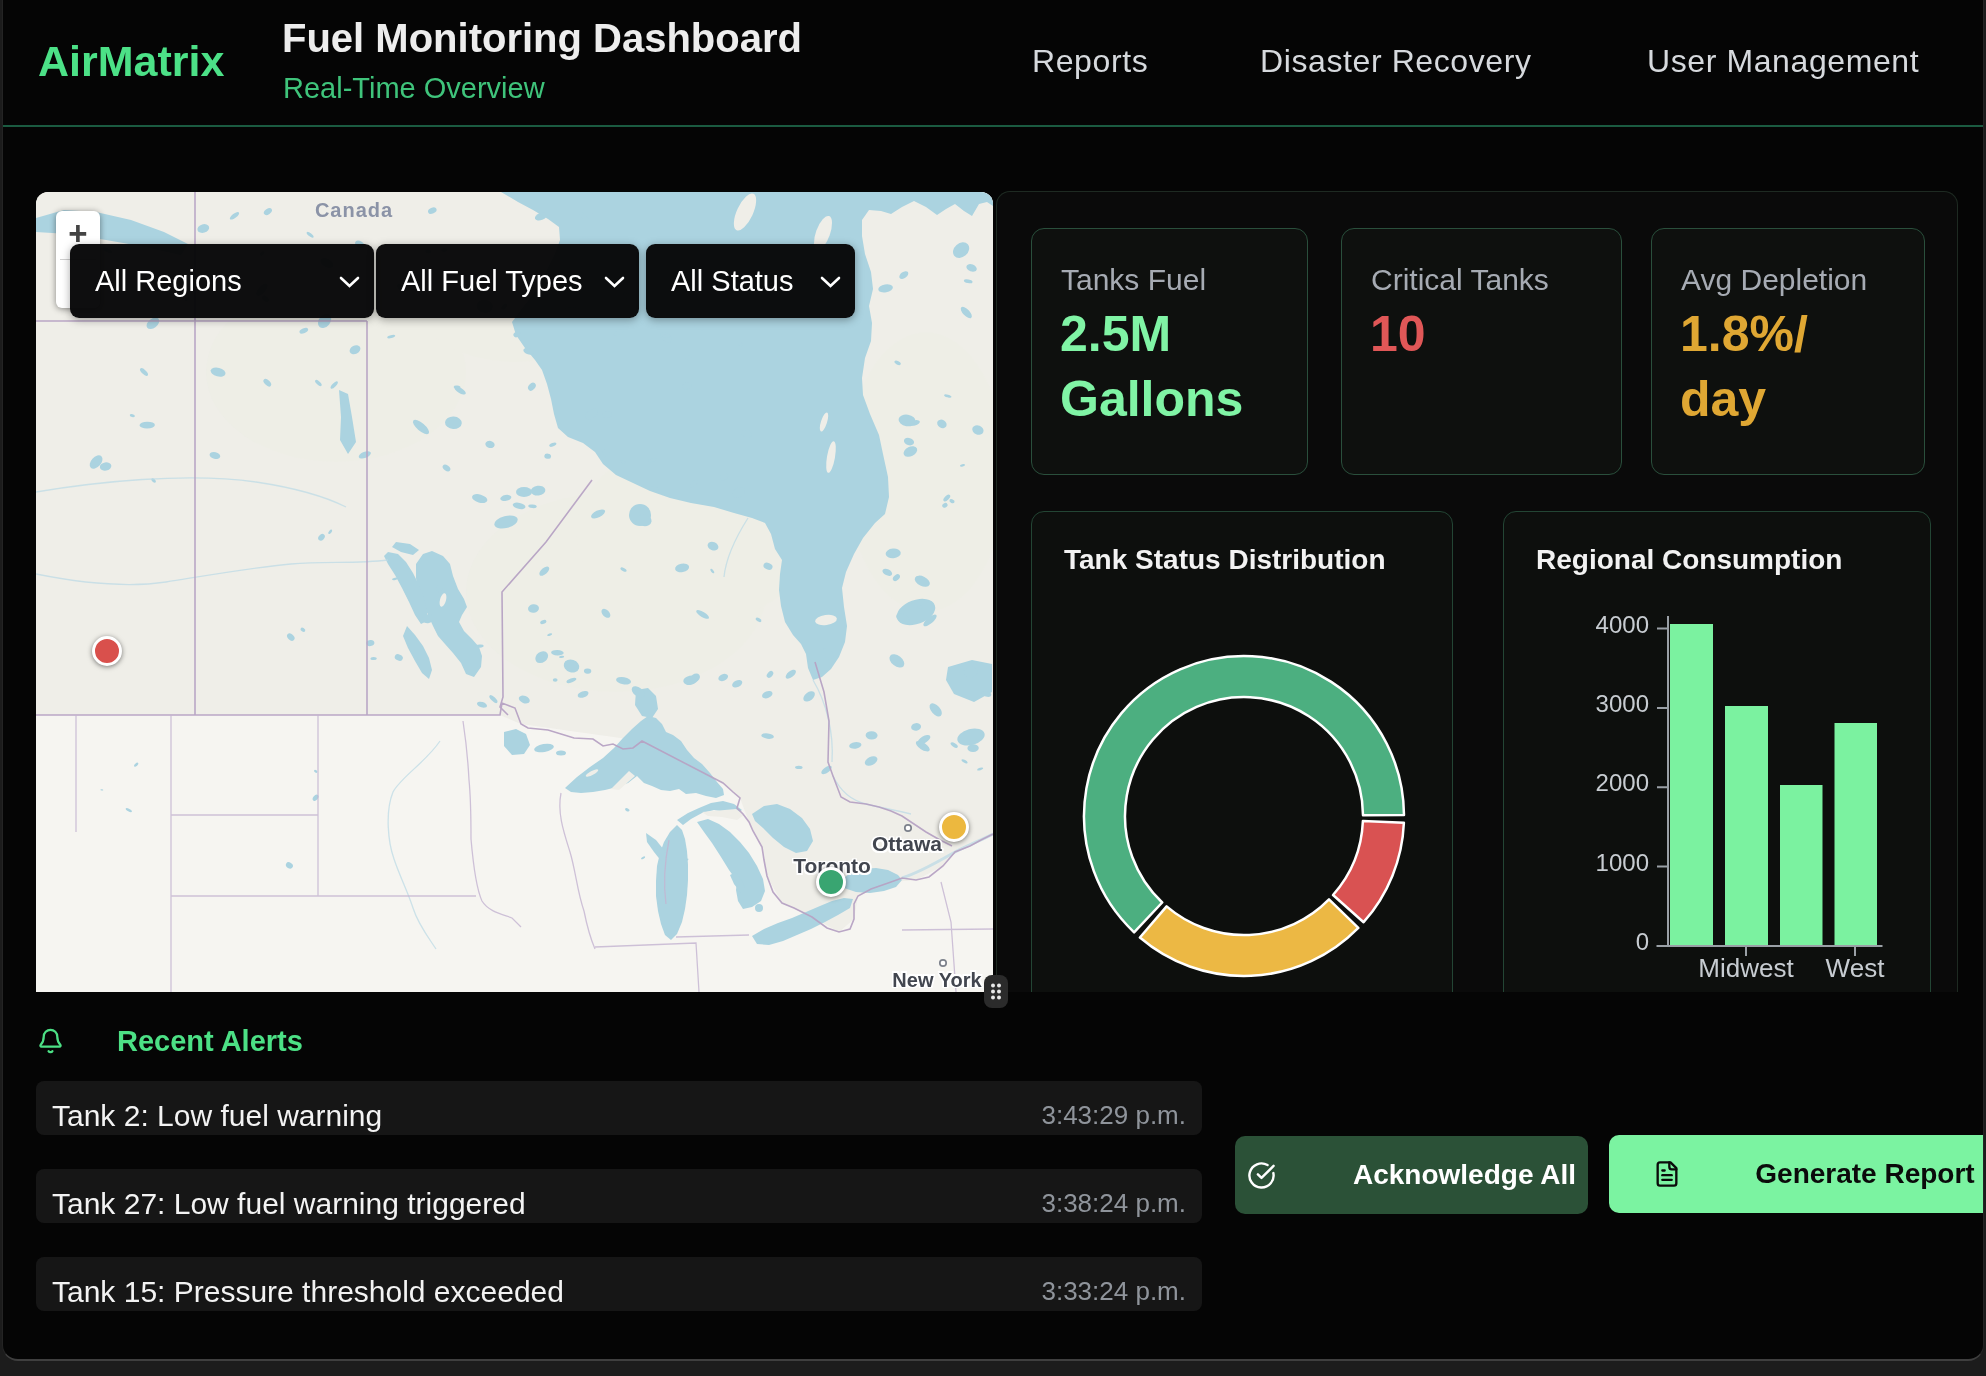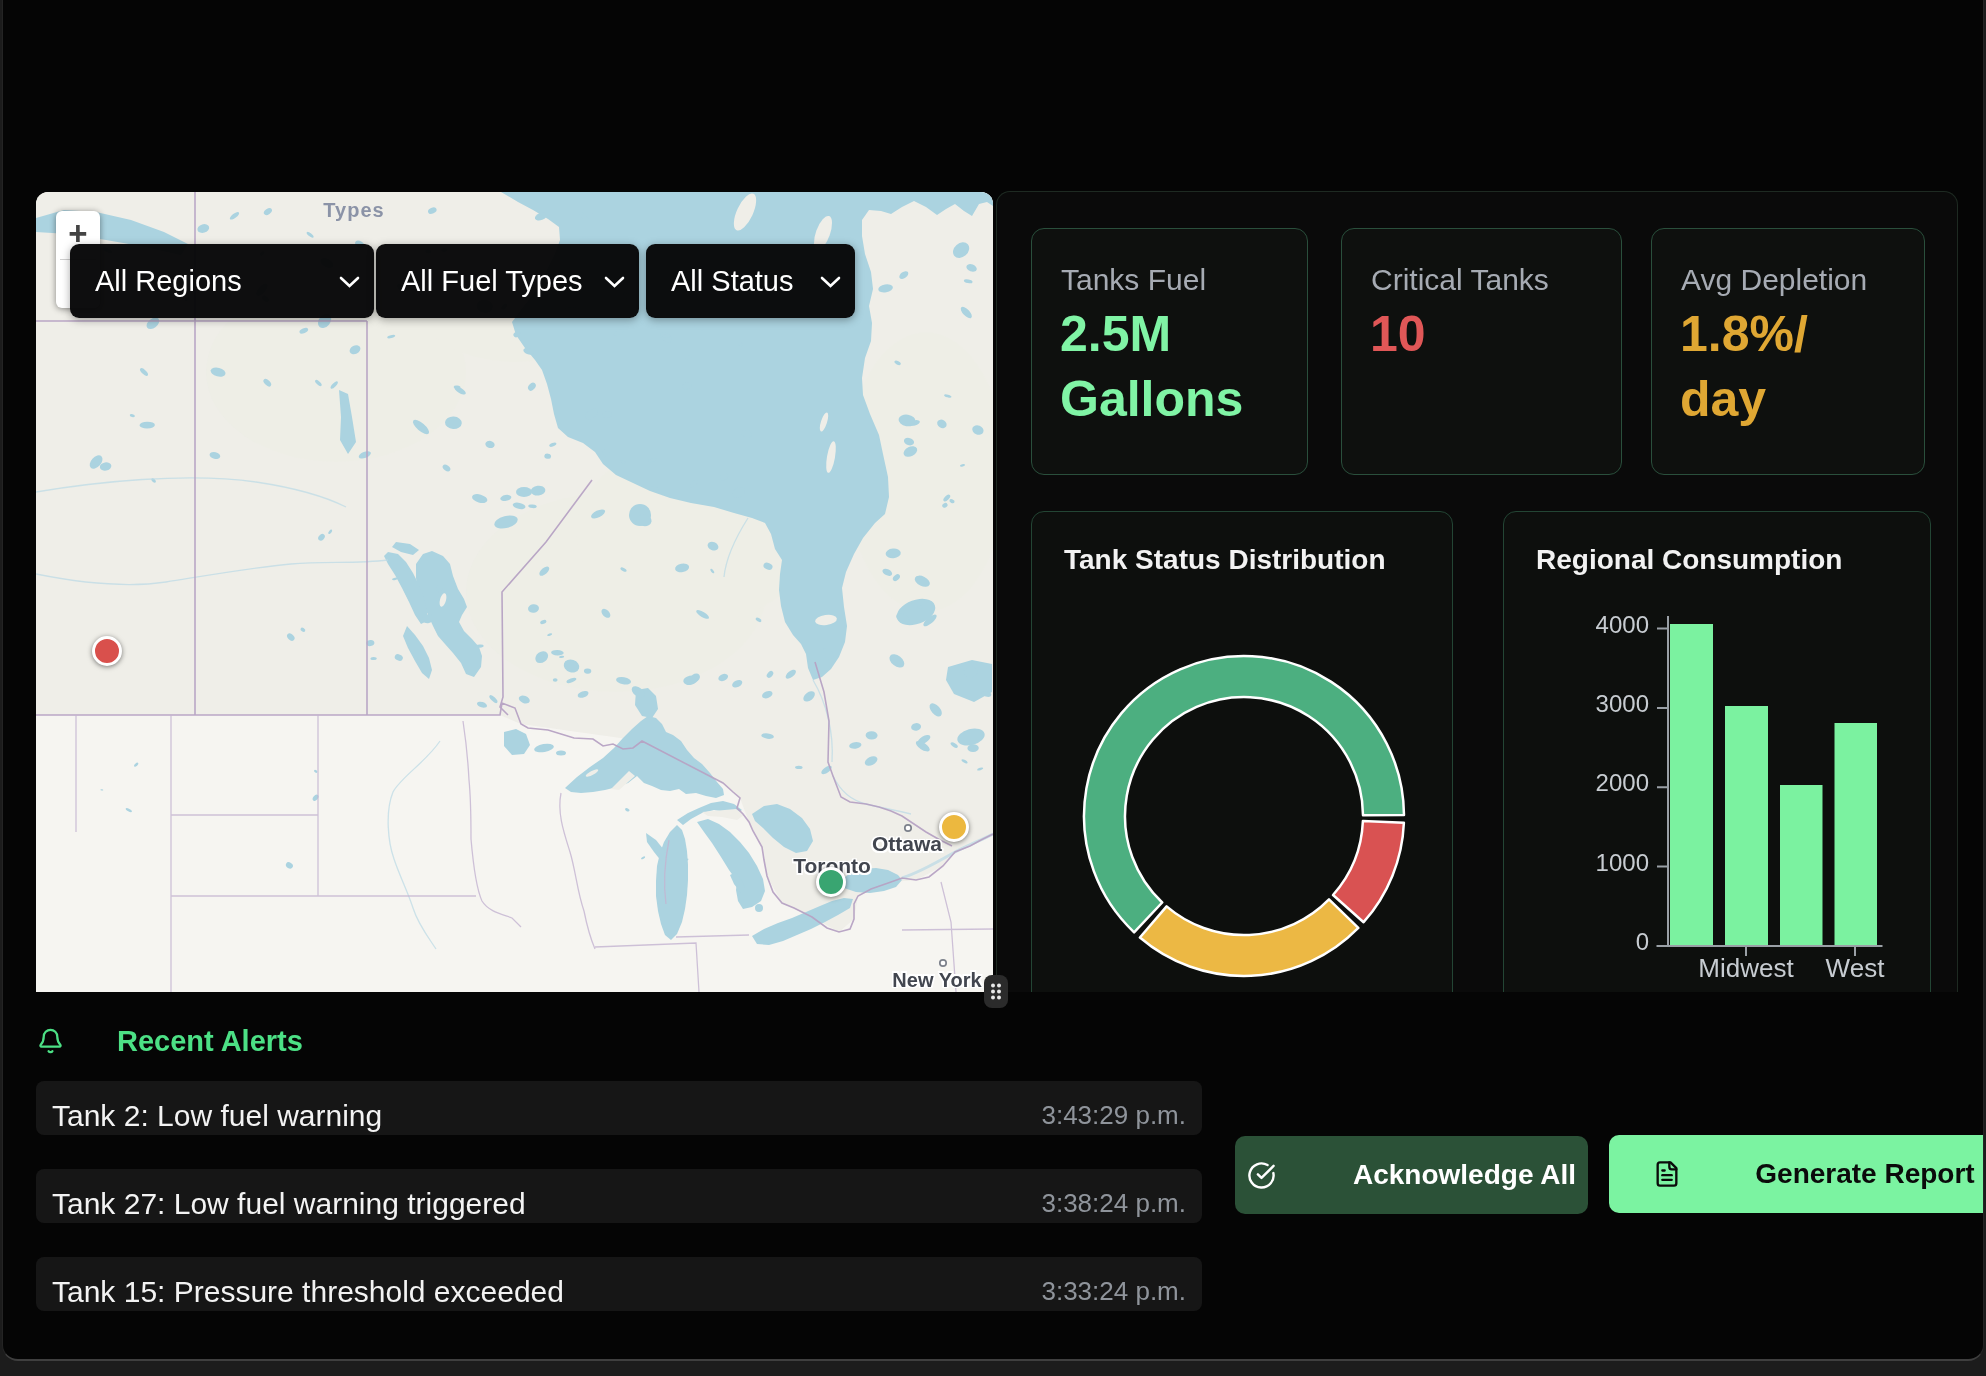--- a/index.html
+++ b/index.html
@@ -64,20 +64,28 @@
   display:flex; align-items:center; justify-content:center;gap:41px; }
 #ack { left:1232px; width:353px; background:#2b5137; }
 #ack span { font-size:28px; font-weight:700; color:#fff; margin-left:36px; }
 #rep { left:1606px; top:1135px; width:410px; background:#7bf3a1; }
 #rep span { font-size:28px; font-weight:700; color:#0b0b0b; margin-left:33px; }
 </style>
 </head>
 <body>
 <div id="app">
 
+  <div id="hdr">
+    <div id="logo">AirMatrix</div>
+    <div id="h1">Fuel Monitoring Dashboard</div>
+    <div id="hsub">Real-Time Overview</div>
+    <div class="nav" style="left:1029px;">Reports</div>
+    <div class="nav" style="left:1257px;">Disaster Recovery</div>
+    <div class="nav" style="left:1644px;">User Management</div>
+  </div>
 
   <div id="map">
     <svg style="position:absolute;left:0;top:0;" width="957" height="800" viewBox="0 0 957 800">
 <rect x="0" y="0" width="957" height="800" fill="#efeee8"></rect>
 <path d="M0,523 L464,523 L485,532 L606,549 L687,591 L704,606 L713,630 L726,655 L731,684 L746,711 L776,725 L803,740 L818,727 L822,704 L855,690 L880,688 L907,674 L919,660 L945,648 L957,642 L957,800 L0,800 Z" fill="#f7f6f2" opacity="0.85"></path>
 <g fill="#e9eedd" opacity="0.12">
 <ellipse cx="580" cy="400" rx="150" ry="100"></ellipse>
 <ellipse cx="660" cy="340" rx="120" ry="90"></ellipse>
 <ellipse cx="300" cy="180" rx="130" ry="90"></ellipse>
 <ellipse cx="890" cy="280" rx="80" ry="140"></ellipse>
@@ -329,21 +337,21 @@
 <path d="M640,745 L713,743"></path>
 <path d="M633,648 C629,668 627,690 630,712"></path>
 <path d="M40,523 L40,640"></path>
 <path d="M905,690 L915,730 L920,800"></path>
 <path d="M866,738 L957,737"></path>
 </g>
 <circle cx="872" cy="636" r="3.2" fill="#fff" stroke="#7d828c" stroke-width="1.7"></circle>
 <circle cx="907" cy="771" r="3.2" fill="#fff" stroke="#7d828c" stroke-width="1.7"></circle>
 </svg>
 
-    <div class="mlabel" style="left:318px; top:18px; font-size:20px; font-weight:700; color:#8b93a7; letter-spacing:1px; text-shadow:none;">Types</div>
+    <div class="mlabel" style="left:318px; top:18px; font-size:20px; font-weight:700; color:#8b93a7; letter-spacing:1px; text-shadow:none;">Canada</div>
     <div class="mlabel" style="left:871px; top:619px;margin-top:33px;">Ottawa</div>
     <div class="mlabel" style="left:796px; top:674px;">Toronto</div>
     <div class="mlabel" style="left:901px; top:788px; font-size:20px;">New York</div>
     <div id="zoomctl">
         <div class="plus">+</div>
         <div class="div"></div>
       </div>
     <div class="dd" style="left:34px; width:304px;">All Regions<svg width="21" height="12" viewBox="0 0 21 12" fill="none" stroke="#fff" stroke-width="2.6" stroke-linecap="round">
           <path d="M2 2 L10.5 10 L19 2"></path>
         </svg></div>

